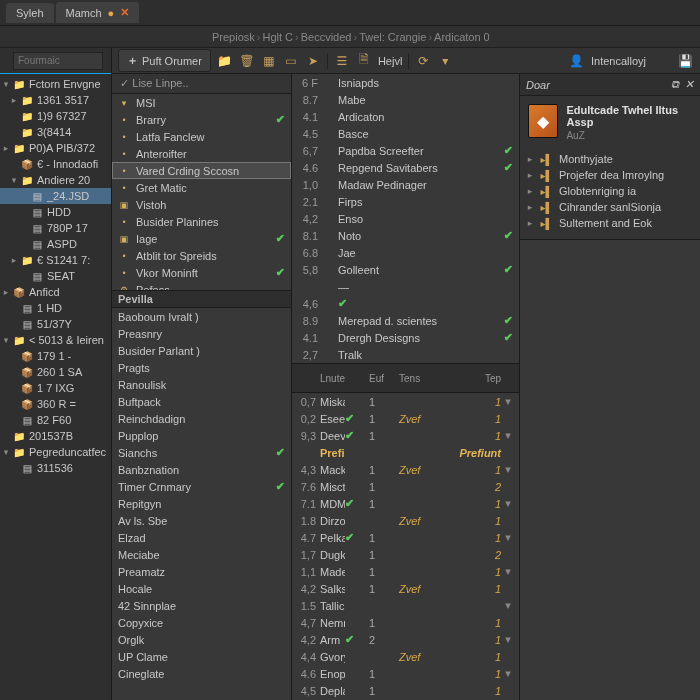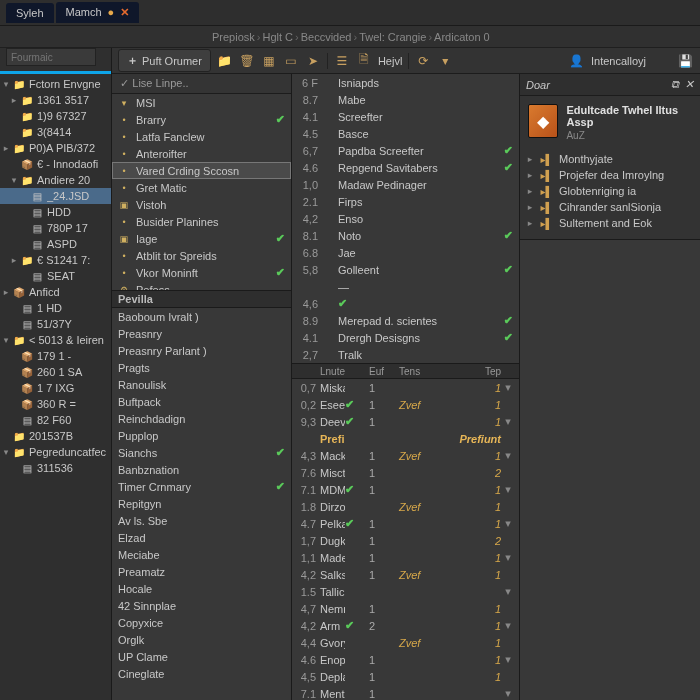--- a/index.html
+++ b/index.html
@@ -1,30 +1,30 @@
 <!DOCTYPE html>
 <html><head>
 <meta charset="utf-8">
 <style>
 *{box-sizing:border-box;margin:0;padding:0;font-family:"Segoe UI",Tahoma,sans-serif;font-size:11px;color:#c8c8c8;}
 body{background:#383838;width:700px;height:700px;overflow:hidden;}
 .root{display:flex;flex-direction:column;height:100%;}
 .tabbar{display:flex;align-items:center;height:26px;background:#2e2e2e;border-bottom:1px solid #1a1a1a;padding:0 6px;gap:2px;}
-.tab{display:flex;align-items:flex-start;padding:4px 10px;background:#0f172a;border-radius:3px 3px 0 0;gap:6px;color:#bbb;}
+.tab{display:flex;align-items:center;padding:4px 10px;background:#404040;border-radius:3px 3px 0 0;gap:6px;color:#bbb;}
 .breadcrumb{display:flex;align-items:center;height:22px;background:#303030;padding:0 10px;gap:2px;border-bottom:1px solid #1f1f1f;}
 .breadcrumb span{color:#888;}
 .breadcrumb .chev{color:#666;}
 .bc0{color:#6aa3d8;}
 .bc1{color:#a9dc76;}
 .bc2{color:#e8b35a;}
 .bc3{color:#6cc09c;}
 .bc4{color:#e46a5a;}
 .main{display:flex;flex:1;min-height:0;}
 .sidebar{width:112px;background:#2f2f2f;border-right:1px solid #1a1a1a;display:flex;flex-direction:column;}
-.side-head{height:26px;display:flex;align-items:flex-start;padding:0 6px;font-style:italic;color:#888;border-bottom:3px solid #0ea5e9;}
+.side-head{height:26px;display:flex;align-items:center;padding:0 13px;font-style:italic;color:#888;border-bottom:1px solid #0ea5e9;}
 .side-head input{background:#3a3a3a;border:1px solid #222;color:#bbb;width:90px;height:18px;padding:0 4px;font-size:10px;}
 .tree{flex:1;overflow:hidden;padding:2px 0;}
 .tn{display:flex;align-items:center;height:16px;padding:0 2px;gap:3px;white-space:nowrap;}
 .ar{width:8px;text-align:center;color:#888;cursor:pointer;font-size:9px;}
 .ic{width:13px;height:12px;display:inline-flex;align-items:center;justify-content:center;font-size:10px;}
 .folder{color:#e7a84a;}
 .box{color:#c97;}
 .i1{padding-left:10px;}.i2{padding-left:20px;}
 .sel{background:#4a6a8a;color:#fff;}
 .content{flex:1;display:flex;flex-direction:column;min-width:0;}
@@ -39,21 +39,21 @@
 .colR{width:180px;border-right:none;}
 .col-head{height:20px;display:flex;align-items:center;padding:0 8px;background:#343434;border-bottom:1px solid #1c1c1c;color:#9a9a9a;}
 .list{flex:1;overflow:hidden;}
 .row{display:flex;align-items:center;height:17px;padding:0 6px;gap:6px;}
 .row.selected{background:#4a4a4a;border:1px solid #777;height:17px;padding:0 5px;}
 .pip{width:12px;height:12px;display:inline-flex;align-items:center;justify-content:center;font-size:9px;color:#d0b060;}
 .label{flex:1;white-space:nowrap;overflow:hidden;text-overflow:ellipsis;}
 .chk{color:#5aca5a;font-size:11px;font-weight:bold;}
 .num{width:20px;color:#9a9a9a;text-align:right;margin-right:14px;}
 .sub-head{height:18px;display:flex;align-items:center;padding:0 6px;background:#2e2e2e;border-top:1px solid #1a1a1a;border-bottom:1px solid #1a1a1a;font-weight:bold;color:#bbb;text-align:center;}
-.table-head{display:flex;height:16px;background:#2e2e2e;border-top:1px solid #1a1a1a;border-bottom:1px solid #1a1a1a;align-items:center;padding:0 4px;}
+.table-head{display:flex;height:30px;background:#2e2e2e;border-top:1px solid #1a1a1a;border-bottom:1px solid #1a1a1a;align-items:center;padding:0 4px;}
 .th{color:#999;font-size:10px;}
 .tcN{width:24px;text-align:right;padding-right:4px;}
 .tcL{flex:1;}
 .tcC{width:24px;}
 .tcE{width:30px;}
 .tcT{width:48px;}
 .tcP{width:54px;text-align:right;}
 .tcD{width:14px;text-align:center;}
 .trow{display:flex;align-items:center;height:17px;padding:0 4px;}
 .tdN{width:24px;text-align:right;padding-right:4px;color:#9a9a9a;}
@@ -320,21 +320,21 @@
             </div>
           <div class="sub-head">Pevilla</div>
           <div class="list" id="listA2" style="flex:2">
               <div class="row">
                 <span class="label">Baoboum Ivralt  )</span>
               </div>
               <div class="row">
                 <span class="label">Preasnry</span>
               </div>
               <div class="row">
-                <span class="label">Preasnry Parlant  )</span>
+                <span class="label">Busider Parlant  )</span>
               </div>
               <div class="row">
                 <span class="label">Pragts</span>
               </div>
               <div class="row">
                 <span class="label">Ranoulisk</span>
               </div>
               <div class="row">
                 <span class="label">Buftpack</span>
               </div>
@@ -396,21 +396,21 @@
               <div class="row">
                 <span class="num">6 F</span>
                 <span class="label">Isniapds</span>
               </div>
               <div class="row">
                 <span class="num">8.7</span>
                 <span class="label">Mabe</span>
               </div>
               <div class="row">
                 <span class="num">4.1</span>
-                <span class="label">Screefter</span>
+                <span class="label">Ardicaton</span>
               </div>
               <div class="row">
                 <span class="num">4.5</span>
                 <span class="label">Basce</span>
               </div>
               <div class="row">
                 <span class="num">6,7</span>
                 <span class="label">Papdba Screefter</span>
                 <span class="chk">✔</span>
               </div>

